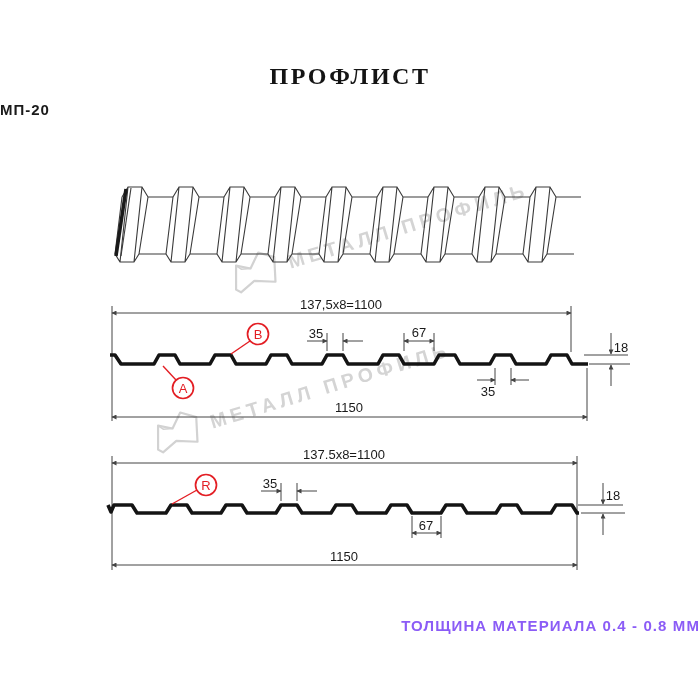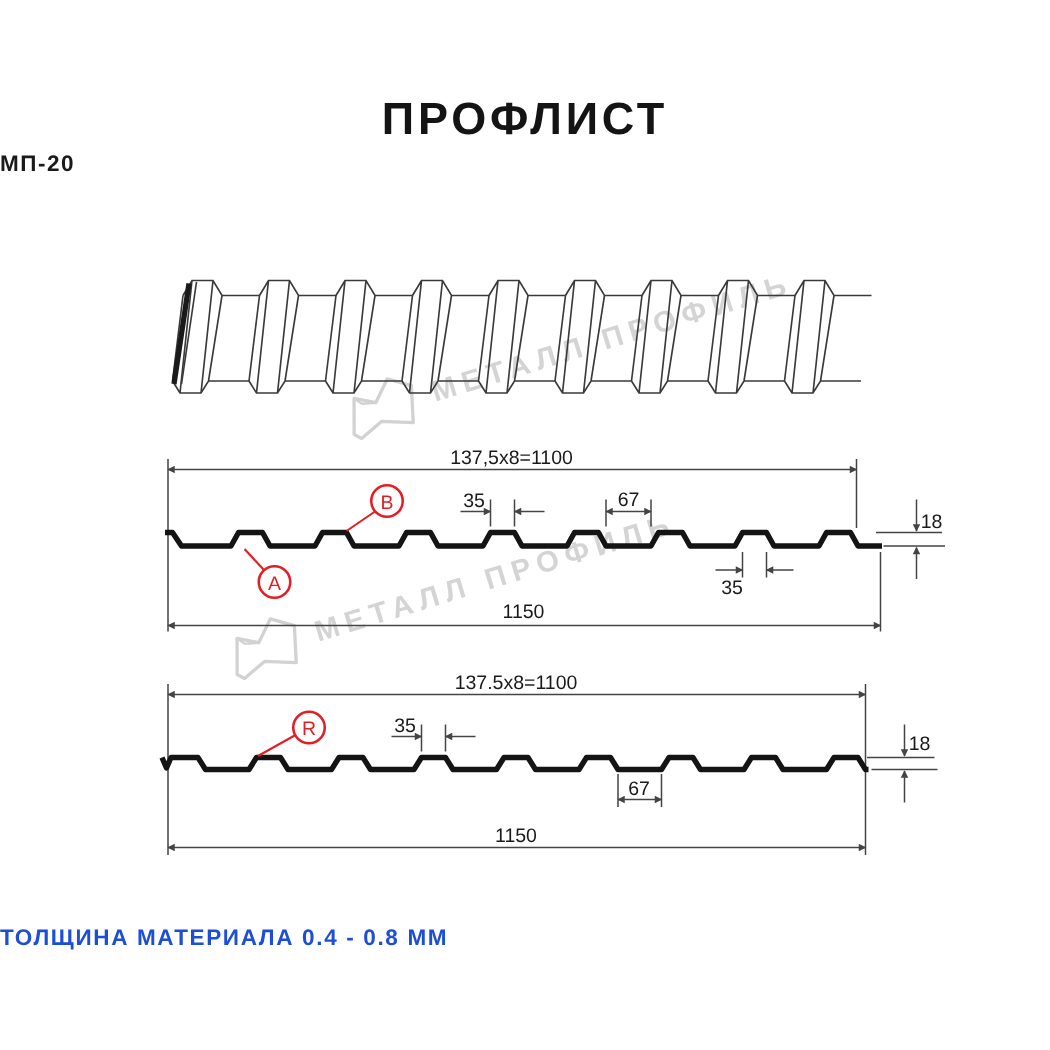--- a/index.html
+++ b/index.html
@@ -1,24 +1,24 @@
 <!DOCTYPE html>
 <html><head>
 <meta charset="utf-8">
 <style>
   html,body{margin:0;padding:0;background:#ffffff;}
   #canvas{position:relative;width:700px;height:700px;background:#ffffff;overflow:hidden;
           font-family:"Liberation Sans",sans-serif;}
   
   .title{position:absolute;top:63px;left:0;width:700px;text-align:center;
-         font-size:30px;font-weight:700;letter-spacing:2.5px;color:#141414;z-index:5;}
+         font-size:24px;font-weight:700;letter-spacing:2.5px;color:#141414;z-index:5;font-family:Liberation Serif, serif;}
   .subtitle{position:absolute;top:101px;left:0;width:700px;text-align:left;
          font-size:15px;font-weight:700;letter-spacing:1px;color:#1a1a1a;z-index:5;}
-  .footer{position:absolute;top:617px;left:0;width:700px;text-align:left;
-         font-size:15px;font-weight:700;letter-spacing:1.1px;color:#1d4ed8;z-index:5;}
+  .footer{position:absolute;top:617px;left:0;width:700px;text-align:right;
+         font-size:15px;font-weight:700;letter-spacing:1.1px;color:#8b5cf6;z-index:5;}
   
   .wm{position:absolute;display:flex;align-items:center;gap:9px;z-index:1;
       transform-origin:left center;white-space:nowrap;}
   .wm .wm-text{font-size:19.5px;font-weight:700;letter-spacing:4.5px;color:#d4d4d4;}
   .wm svg{display:block;}
   #wm1{left:230px;top:258px;height:44px;transform:rotate(-17deg);}
   #wm2{left:152px;top:418px;height:44px;transform:rotate(-17deg);}
   
   #drawing{position:absolute;left:0;top:0;z-index:2;}
   text{font-family:"Liberation Sans",sans-serif;fill:#1a1a1a;}

